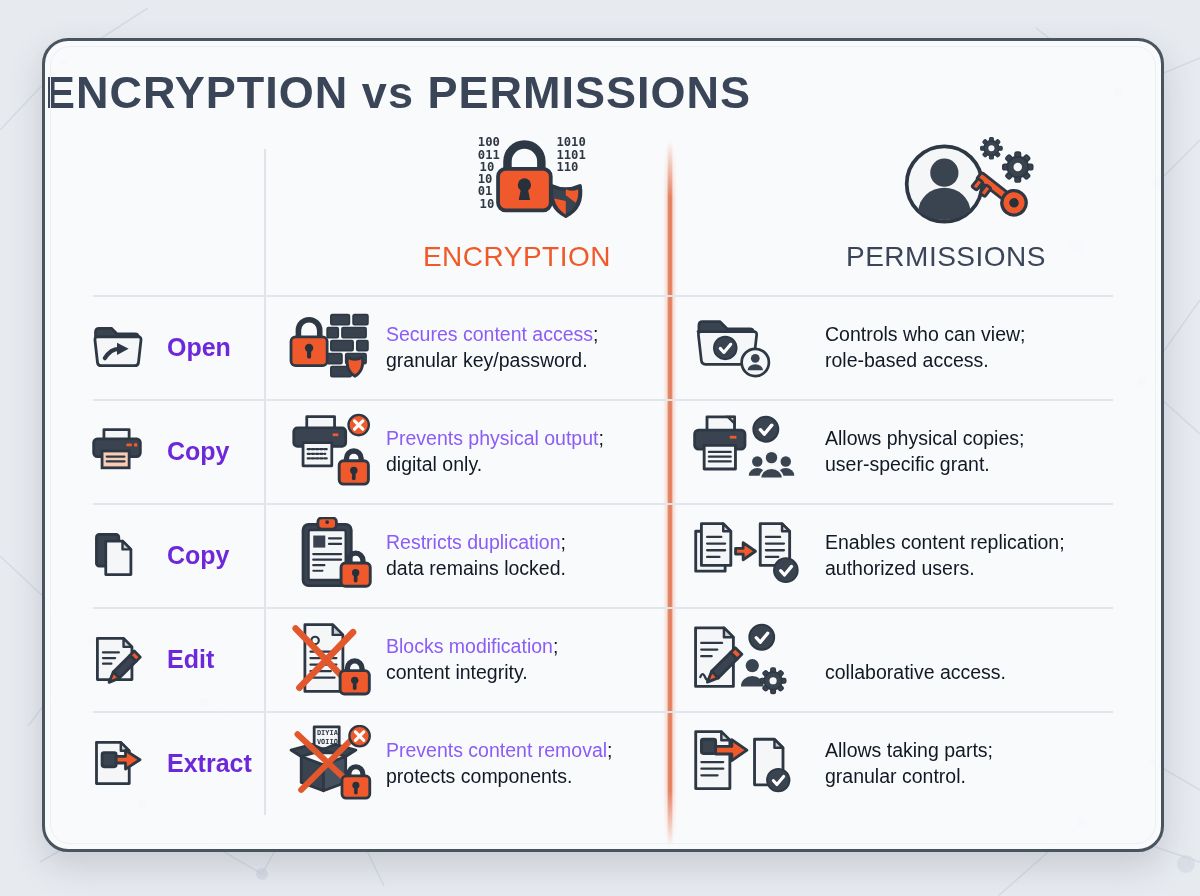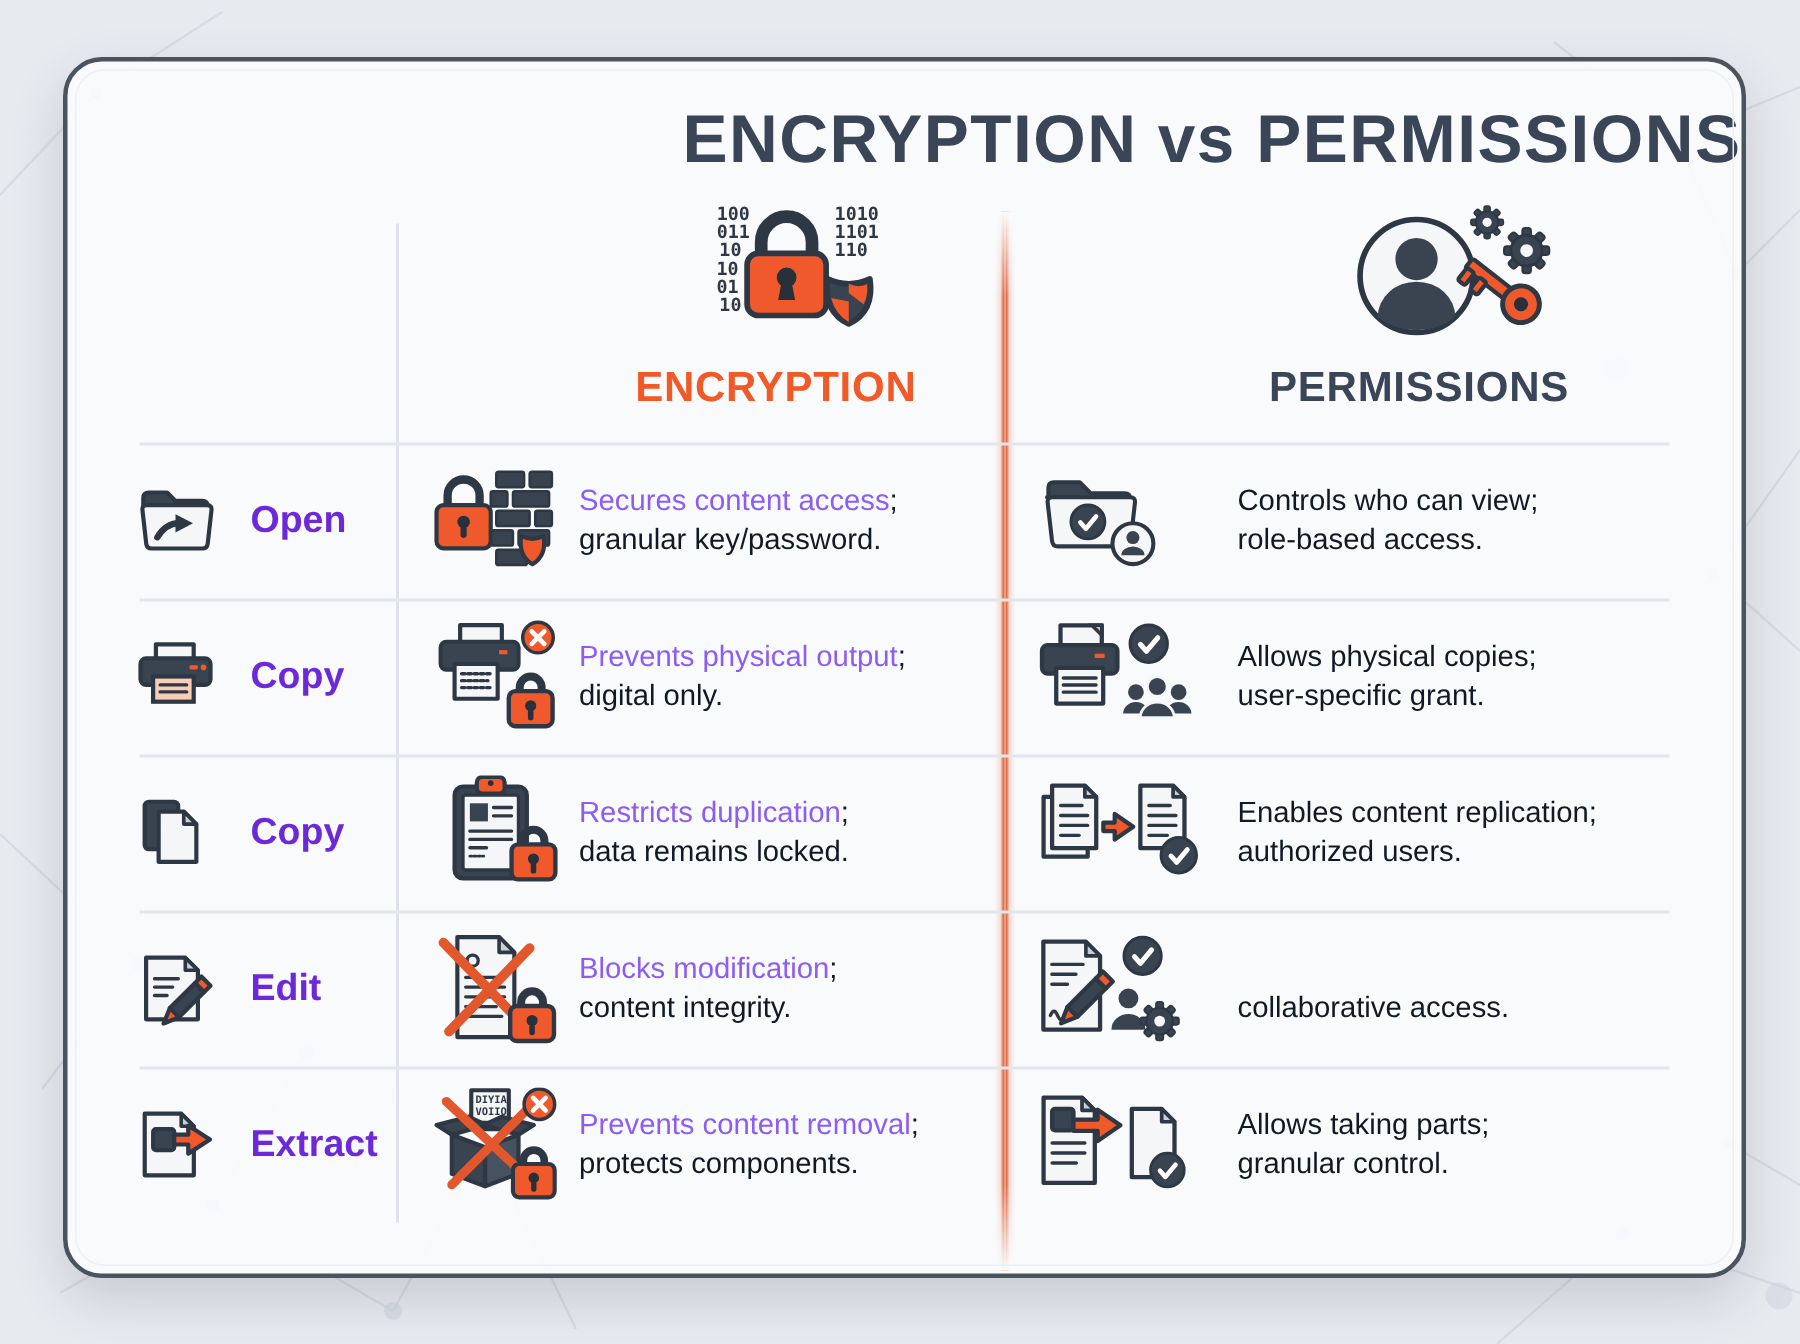--- a/index.html
+++ b/index.html
@@ -11,34 +11,34 @@
   .bgnet{position:absolute;left:0;top:0;z-index:0}
   .card{
     position:absolute;left:42px;top:38px;width:1116px;height:808px;
     background:rgba(250,251,253,0.93);
     border:3px solid #49545f;border-radius:26px;
     box-shadow:0 14px 34px rgba(55,65,85,.18);
     z-index:1;
   }
   .card::after{content:"";position:absolute;inset:5px;border:1px solid #eceff3;border-radius:20px;pointer-events:none}
   .title{
-    position:absolute;top:26px;left:0;width:100%;text-align:right;margin:0;
+    position:absolute;top:26px;left:0;width:100%;text-align:left;margin:0;
     font-size:45px;font-weight:800;color:#3a4657;letter-spacing:1px;
   }
   .vline{position:absolute;left:219px;top:108px;width:2px;height:666px;background:#e0e4ea}
   .odivider{
     position:absolute;left:618px;top:100px;width:14px;height:706px;
     background:linear-gradient(90deg,rgba(235,112,65,0) 0%,rgba(235,112,65,.20) 28%,rgba(217,79,36,.92) 45%,#ffd9c4 50%,rgba(217,79,36,.92) 55%,rgba(235,112,65,.20) 72%,rgba(235,112,65,0) 100%);
   }
   .odivider::before{content:"";position:absolute;inset:0;background:linear-gradient(180deg,#fafbfd 0,rgba(250,251,253,0) 8%,rgba(250,251,253,0) 92%,#fafbfd 100%)}
   .hline{position:absolute;left:48px;width:1020px;height:2px;background:#e2e6ec}
   .colhead{position:absolute;top:92px;width:300px;text-align:right}
   .enc-head{left:266px}
   .perm-head{left:701px}
-  .colhead .clabel{display:block;margin-top:2px;font-size:28px;font-weight:700;letter-spacing:.5px}
+  .colhead .clabel{display:block;margin-top:2px;font-size:28px;font-weight:400;letter-spacing:.5px}
   .enc-head .clabel{color:#f05a28}
   .perm-head .clabel{color:#3a4657}
   .row{position:absolute;left:0;width:100%;height:104px}
   .f-icon{position:absolute;left:44px;top:50%;transform:translateY(-50%);line-height:0}
   .f-label{position:absolute;left:122px;top:50%;transform:translateY(-50%);font-size:25px;font-weight:700;color:#6d28d9}
   .e-icon{position:absolute;left:241px;top:50%;transform:translateY(-50%);line-height:0}
   .e-text{position:absolute;left:341px;top:50%;transform:translateY(-50%);margin:0;font-size:19.5px;line-height:26px;color:#111925;white-space:nowrap}
   .e-text .hl{color:#8b5cf6}
   .e-text .semi{color:#111925}
   .p-icon{position:absolute;left:643px;top:50%;transform:translateY(-50%);line-height:0}

